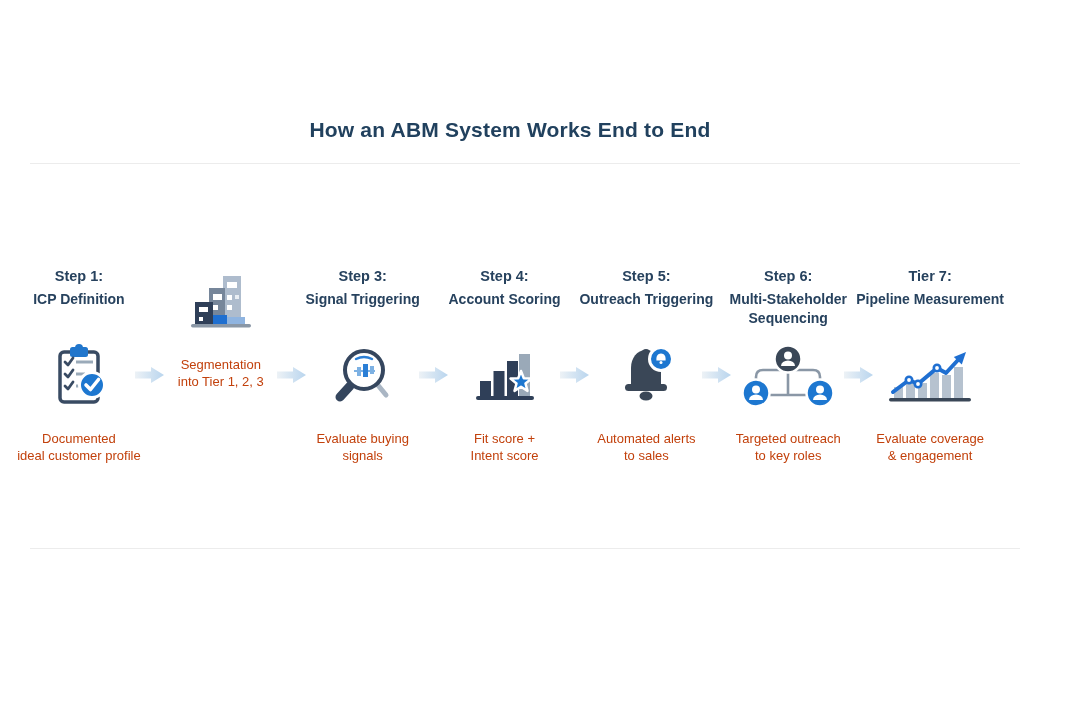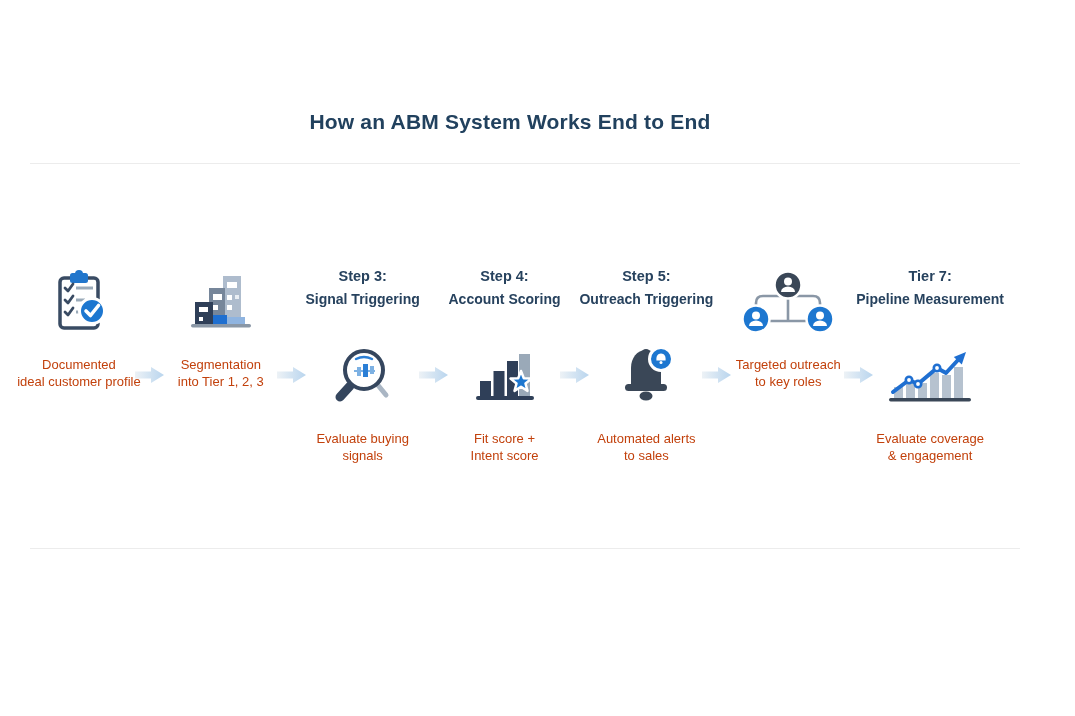--- a/index.html
+++ b/index.html
@@ -5,21 +5,21 @@
   * { margin:0; padding:0; box-sizing:border-box; }
   html,body { background:#fff; }
   .canvas {
     position:relative;
     width:1075px; height:716px;
     background:#ffffff;
     font-family:"Liberation Sans", sans-serif;
     overflow:hidden;
   }
   .title {
-    position:absolute; top:110px; left:0; right:55px;
+    position:absolute; top:118px; left:0; right:55px;
     text-align:center;
     font-size:21px; font-weight:bold;
     color:#21415e; letter-spacing:.2px;
   }
   .divider {
     position:absolute; left:30px; right:55px; height:1px;
     background:#ececec;
   }
   .divider-top { top:163px; }
   .divider-bottom { top:548px; }
@@ -60,20 +60,24 @@
     </defs>
   </svg>
 
   <div class="title">How an ABM System Works End to End</div>
   <div class="divider divider-top"></div>
   <div class="divider divider-bottom"></div>
 
   <div class="steps-row">
 
     <div class="step">
+      <div class="step-header">
+        <div class="step-label">Step 1:</div>
+        <div class="step-title">ICP Definition</div>
+      </div>
       <div class="step-icon">
         <svg width="60" height="64" viewBox="0 0 60 64">
           <rect x="11" y="9" width="38" height="50" rx="4" fill="#fff" stroke="#394b63" stroke-width="3.5"></rect>
           <circle cx="30" cy="5" r="4" fill="#2176cc"></circle>
           <rect x="21" y="4" width="18" height="10" rx="2.5" fill="#2176cc"></rect>
           <polyline points="16,19 19,22 24,15" stroke="#394b63" stroke-width="2.8" fill="none" stroke-linecap="round" stroke-linejoin="round"></polyline>
           <line x1="27" y1="19" x2="44" y2="19" stroke="#9aaab9" stroke-width="3"></line>
           <polyline points="16,31 19,34 24,27" stroke="#394b63" stroke-width="2.8" fill="none" stroke-linecap="round" stroke-linejoin="round"></polyline>
           <line x1="27" y1="31" x2="36" y2="31" stroke="#9aaab9" stroke-width="3"></line>
           <polyline points="16,43 19,46 24,39" stroke="#394b63" stroke-width="2.8" fill="none" stroke-linecap="round" stroke-linejoin="round"></polyline>
@@ -193,20 +197,25 @@
 to sales</div>
     </div>
 
     <div class="flow-arrow">
       <svg width="30" height="18" viewBox="0 0 30 18">
           <polygon points="0,5.5 16,5.5 16,1 29,9 16,17 16,12.5 0,12.5" fill="url(#arrowGrad)"></polygon>
         </svg>
     </div>
 
     <div class="step">
+      <div class="step-header">
+        <div class="step-label">Step 6:</div>
+        <div class="step-title">Multi-Stakeholder
+Sequencing</div>
+      </div>
       <div class="step-icon">
         <svg width="96" height="64" viewBox="0 0 96 64">
           <path d="M16 48 V34 Q16 27 23 27 H73 Q80 27 80 34 V48" stroke="#8a97a6" stroke-width="2.6" fill="none"></path>
           <line x1="48" y1="30" x2="48" y2="52" stroke="#8a97a6" stroke-width="2.6"></line>
           <line x1="30" y1="52" x2="66" y2="52" stroke="#8a97a6" stroke-width="2.6"></line>
           <circle cx="48" cy="16" r="13.5" fill="#3a4757" stroke="#fff" stroke-width="2.5"></circle>
           <circle cx="48" cy="12.5" r="4" fill="#fff"></circle>
           <path d="M41 23 a7 5.5 0 0 1 14 0 Z" fill="#fff"></path>
           <circle cx="16" cy="50" r="13.5" fill="#1d77d0" stroke="#fff" stroke-width="2.5"></circle>
           <circle cx="16" cy="46.5" r="4" fill="#fff"></circle>

